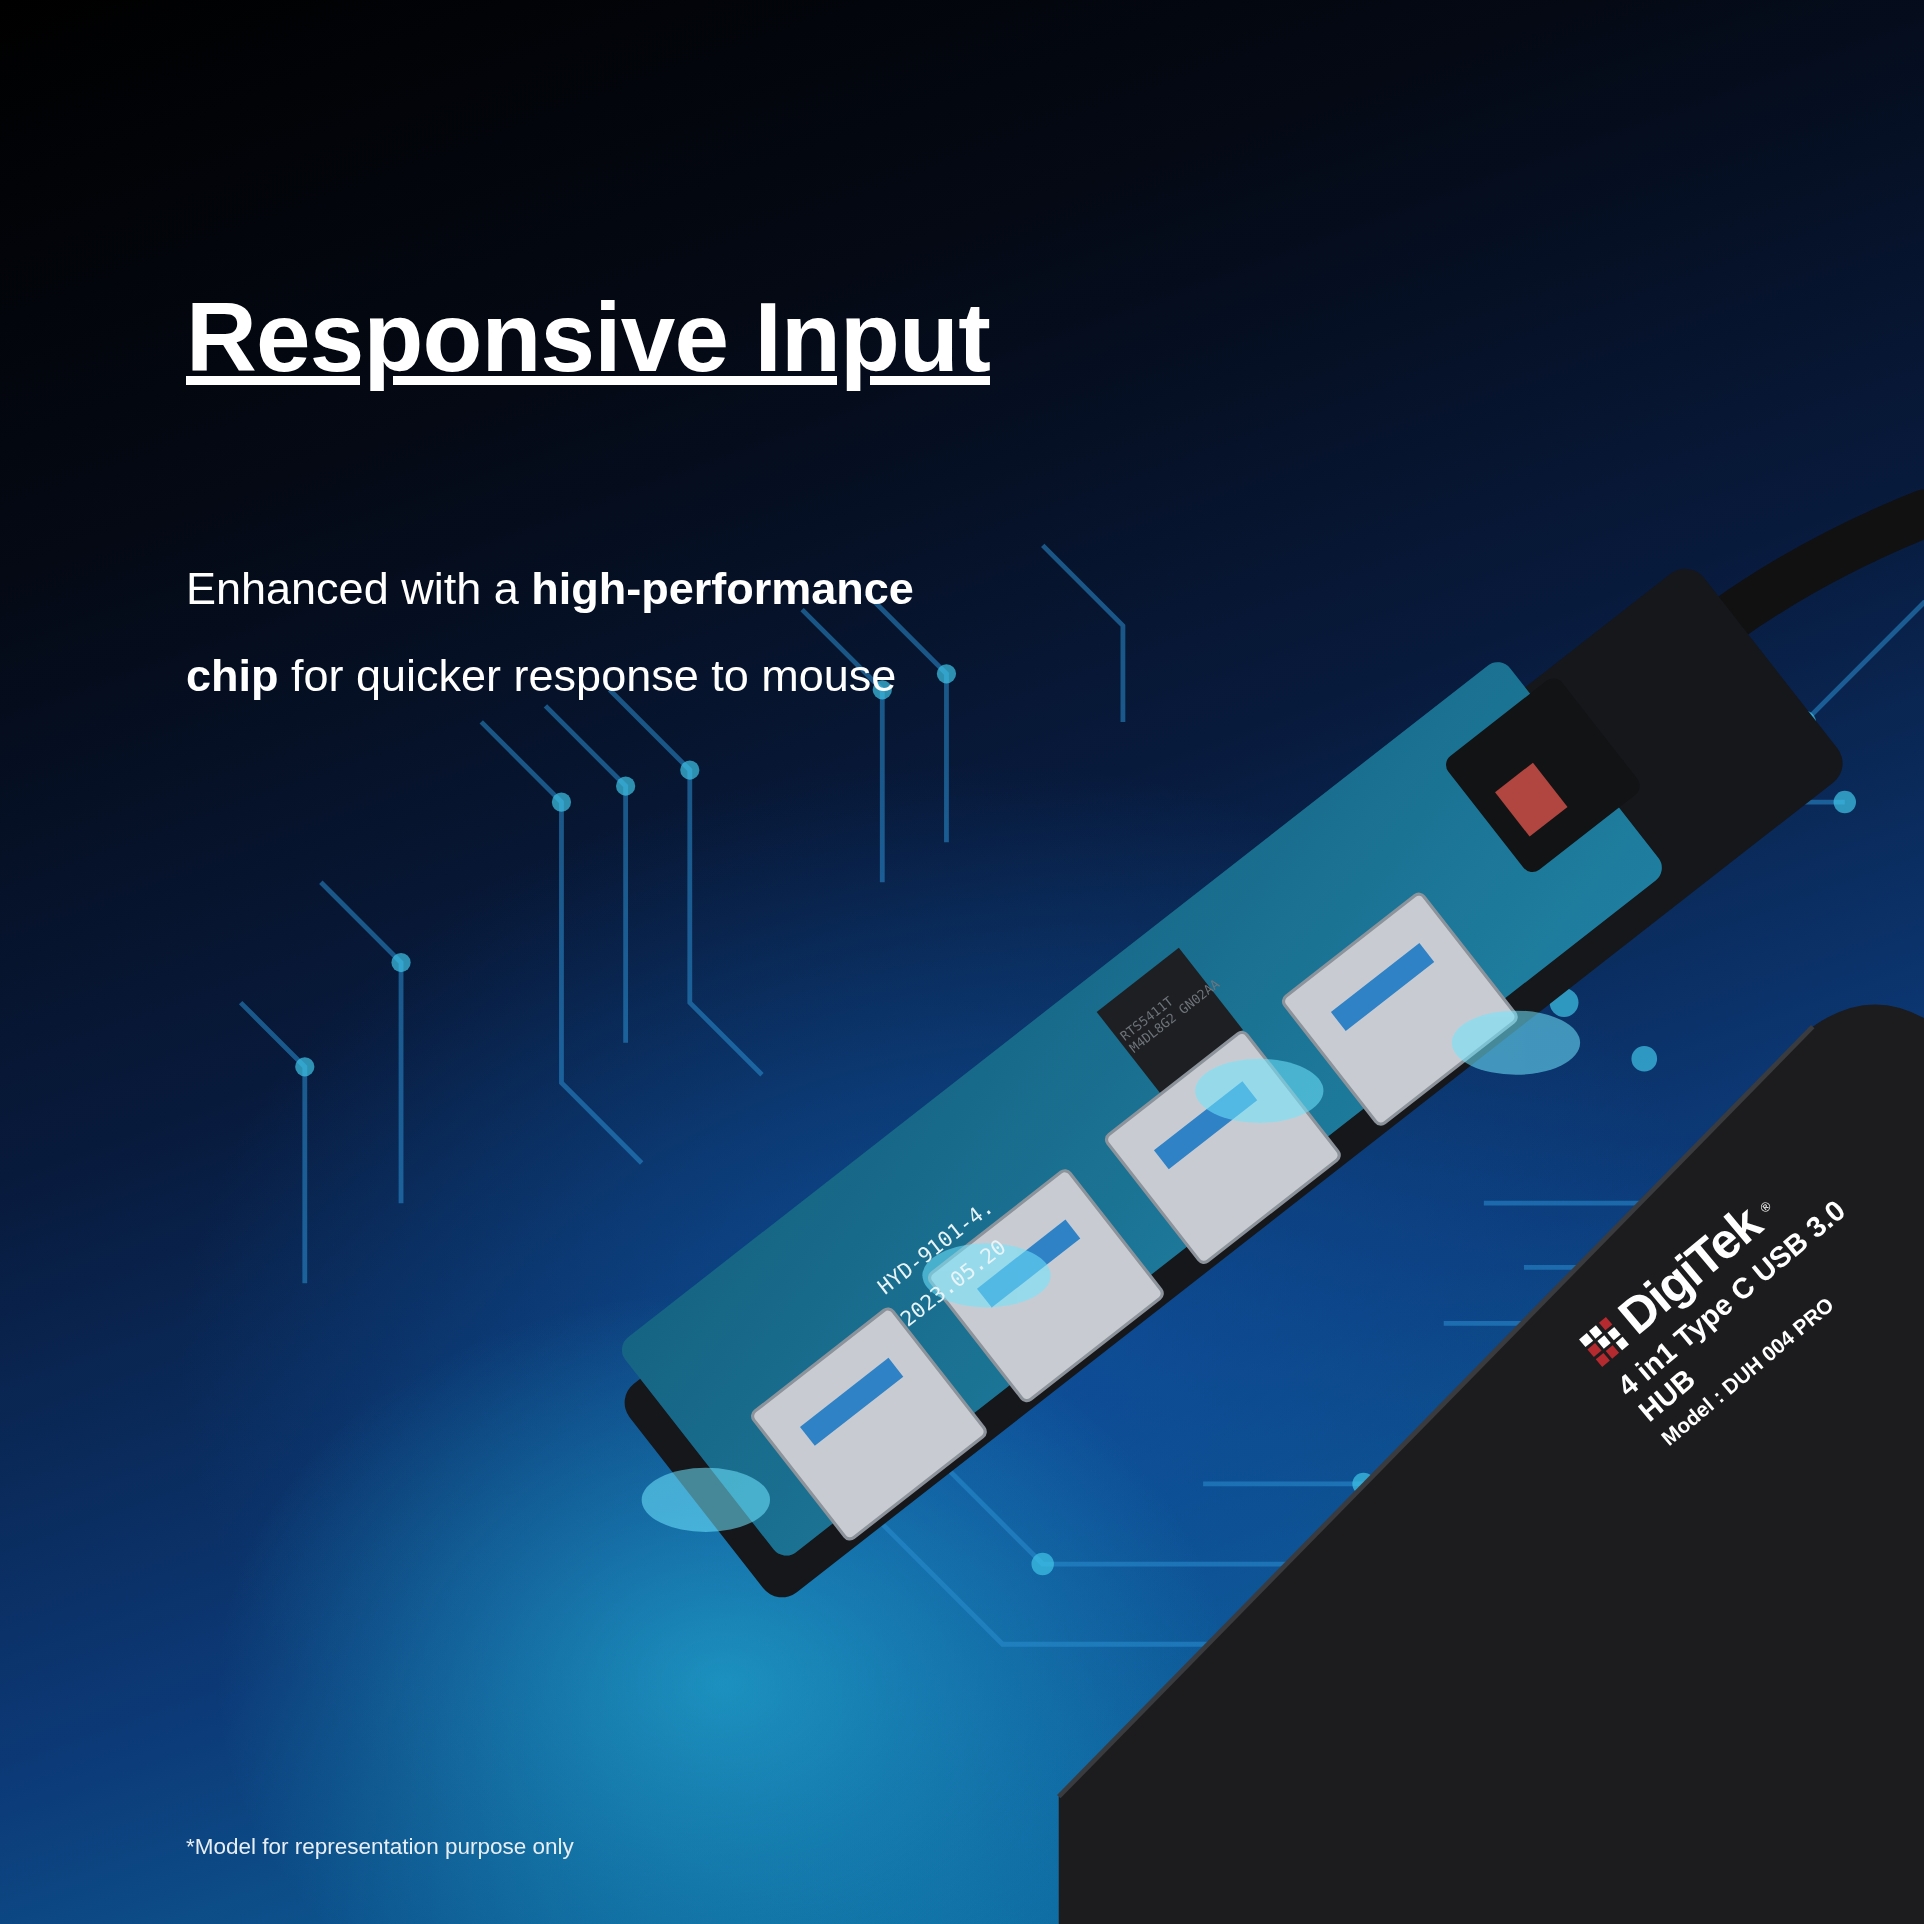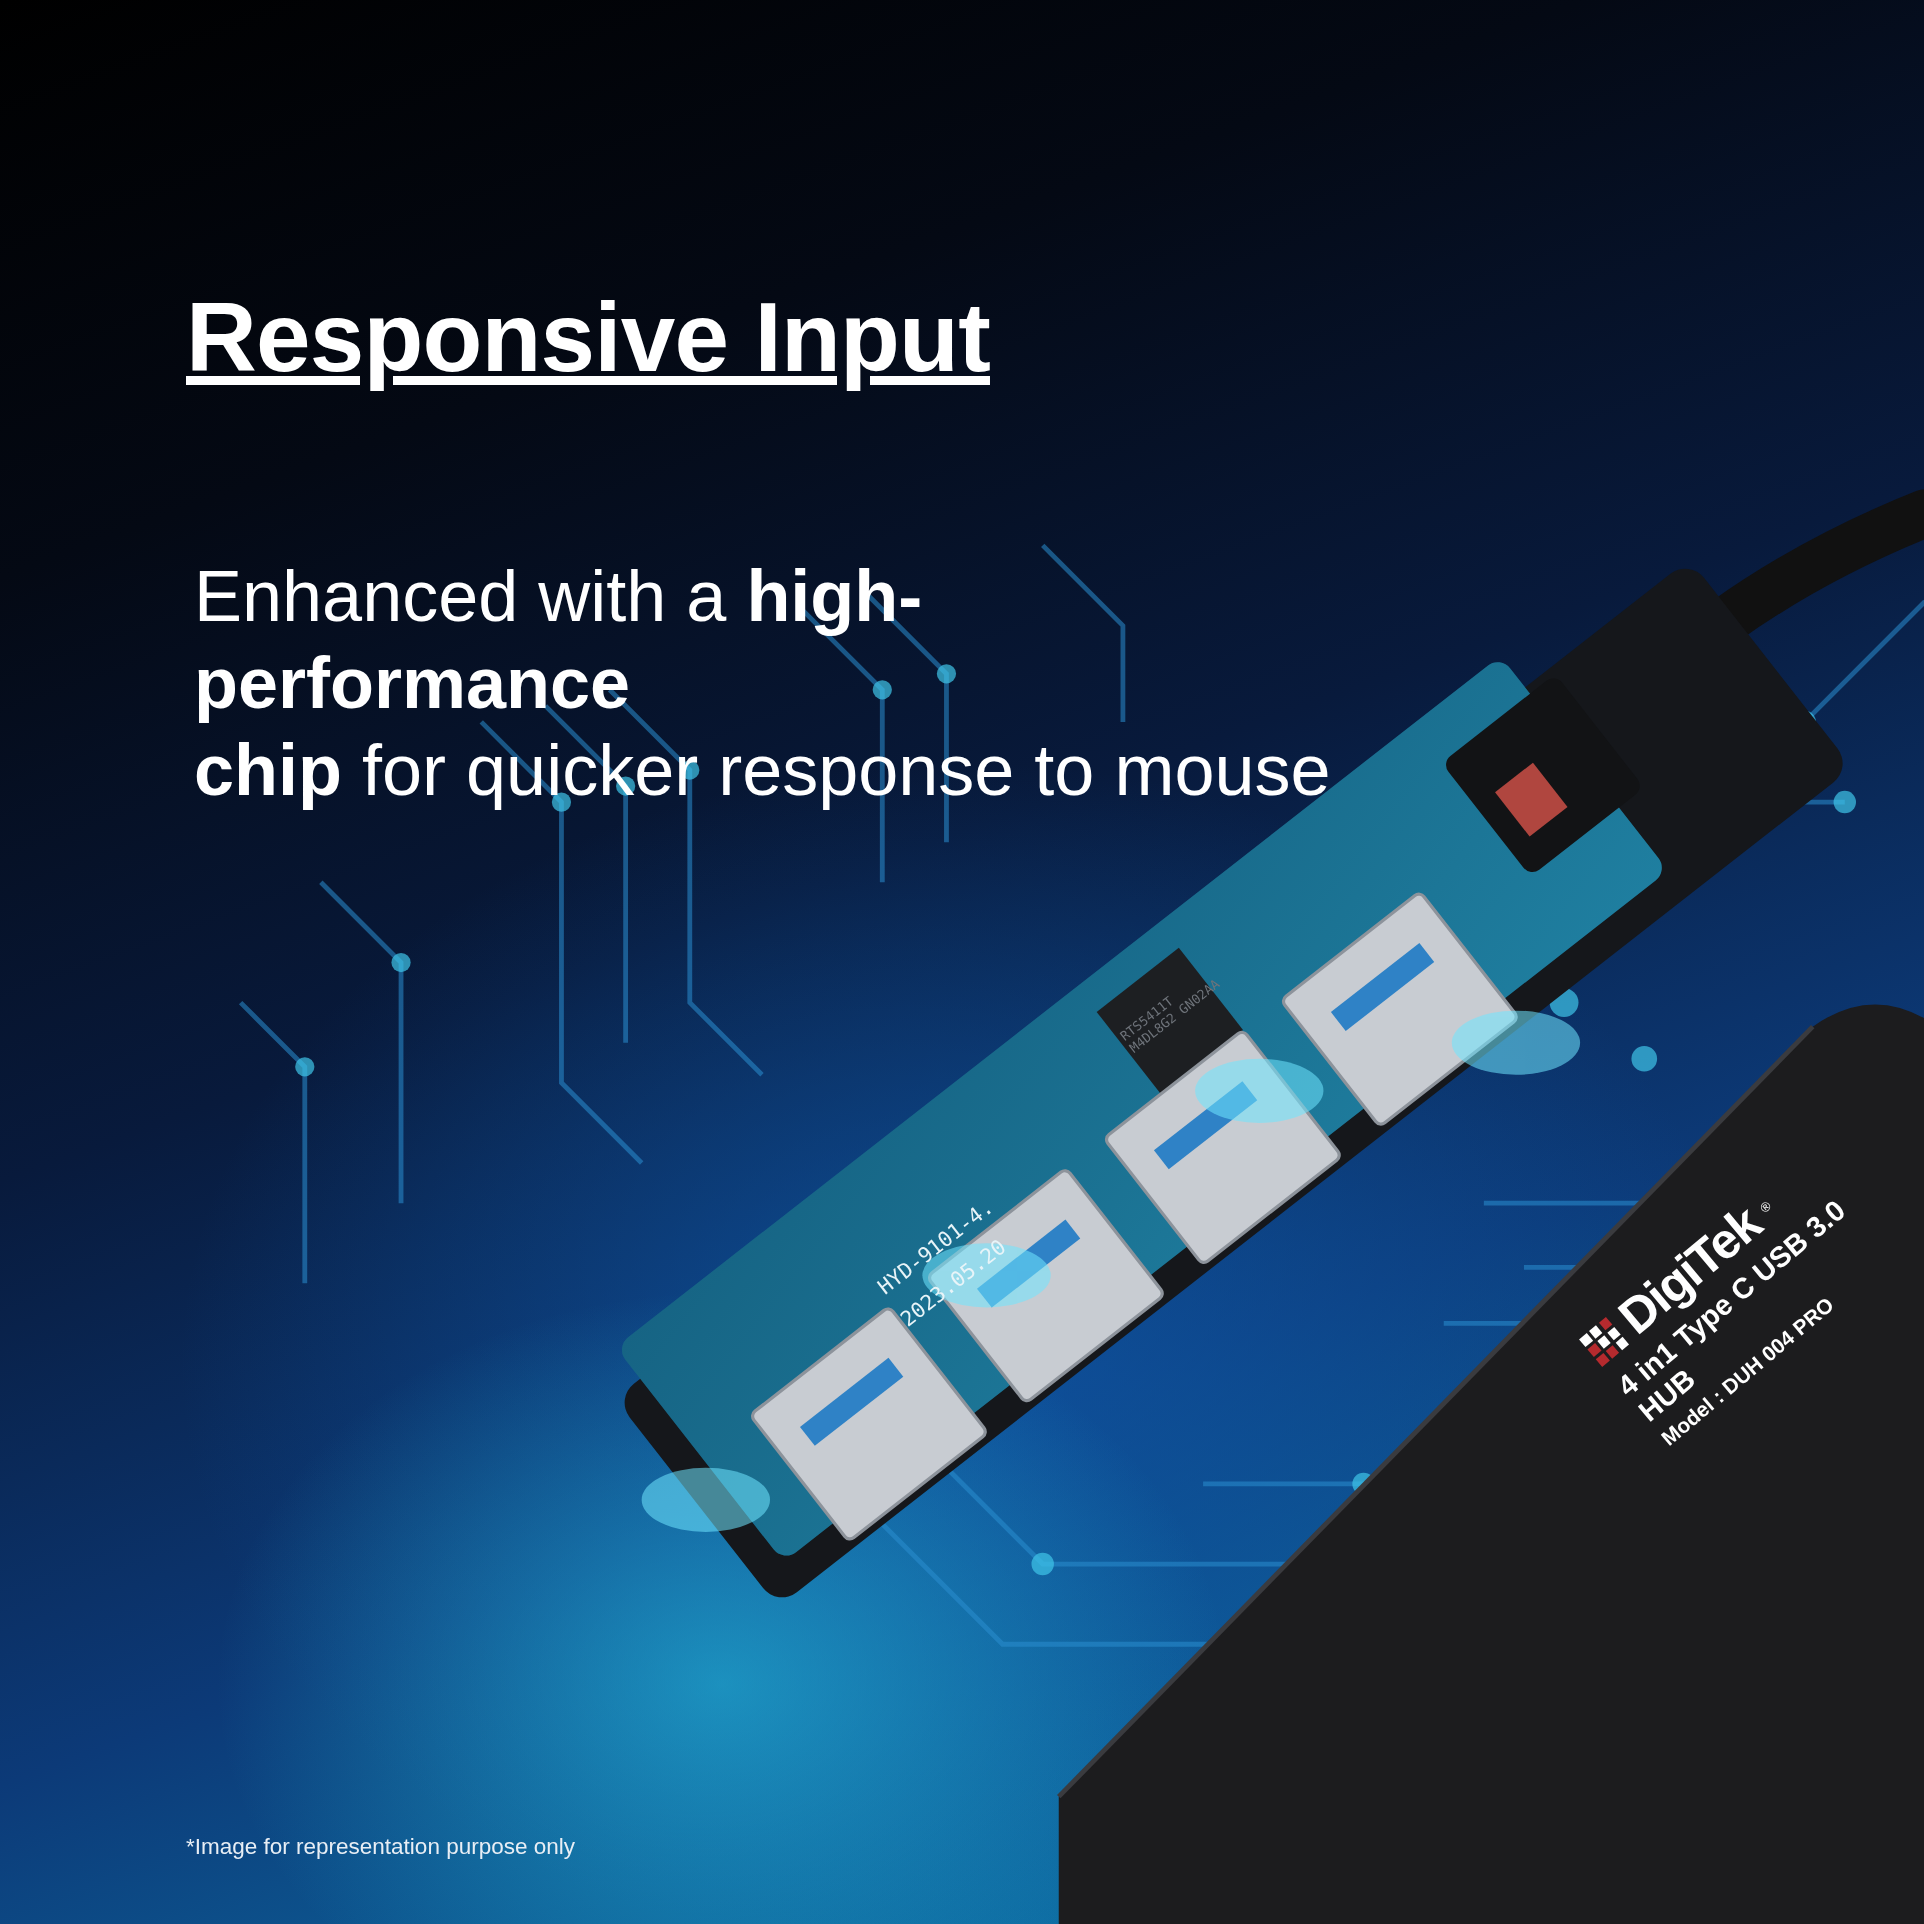--- a/index.html
+++ b/index.html
@@ -13,22 +13,22 @@
     font-family: "Liberation Sans", sans-serif;
   }
   .circuit { position: absolute; inset: 0; }
   .headline {
     position: absolute; left: 186px; top: 282px; margin: 0;
     color: #fff; font-weight: 700; font-size: 98px; line-height: 111px;
     letter-spacing: -0.8px;
     text-decoration: underline;
   }
   .body-copy {
-    position: absolute; left: 186px; top: 545px; width: 1163px; margin: 8px;
-    color: #fff; font-size: 72px; line-height: 87px; font-weight: 400;
+    position: absolute; left: 186px; top: 545px; width: 1163px; margin: 0;
+    color: #fff; font-size: 45px; line-height: 87px; font-weight: 400;
   }
   .body-copy b { font-weight: 700; }
   .disclaimer {
     position: absolute; left: 186px; top: 1834px; margin: 0;
     color: #e8eef5; font-size: 22.5px;
   }
   .product { position: absolute; inset: 0; }
   .hub-label {
     position: absolute; left: 1572px; top: 1331px; width: 337px; height: 241px;
     transform: rotate(-40deg); transform-origin: 0 0; color: #fff;
@@ -164,15 +164,15 @@
 
   <h1 class="headline">
     <span>Responsive Input</span><br>
   </h1>
 
   <p class="body-copy">
     <span>Enhanced with a </span><b>high-performance</b><br>
     <b>chip</b><span> for quicker response to mouse</span><br>
   </p>
 
-  <p class="disclaimer">*Image for representation purpose only</p>
+  <p class="disclaimer">*Model for representation purpose only</p>
 </div>
 
 
 </body></html>

